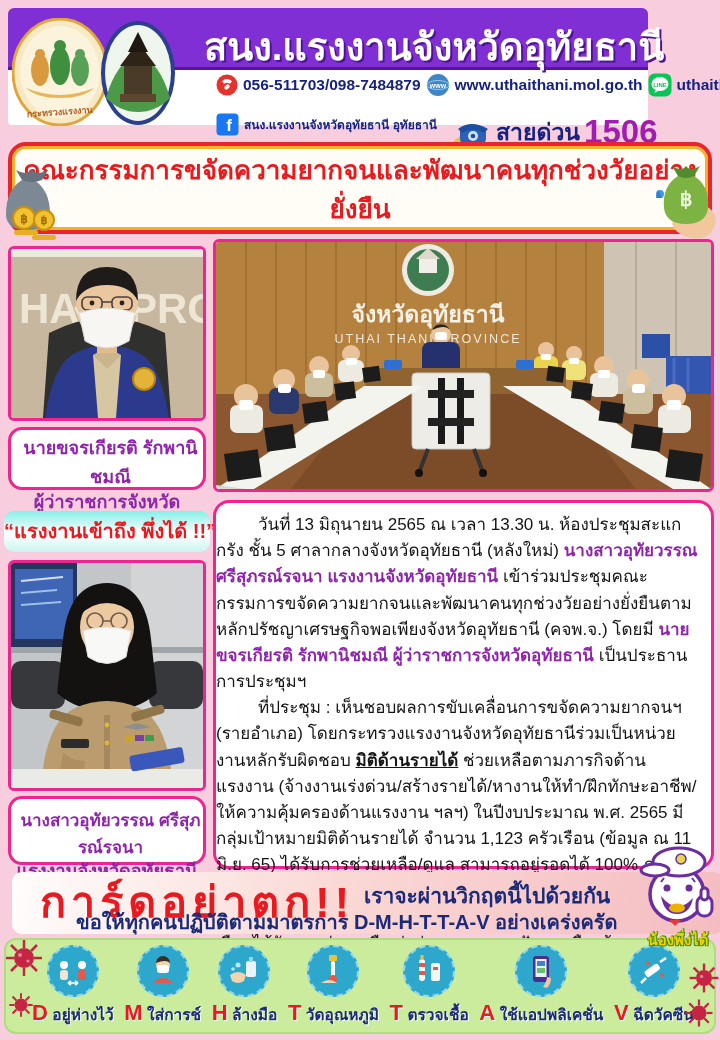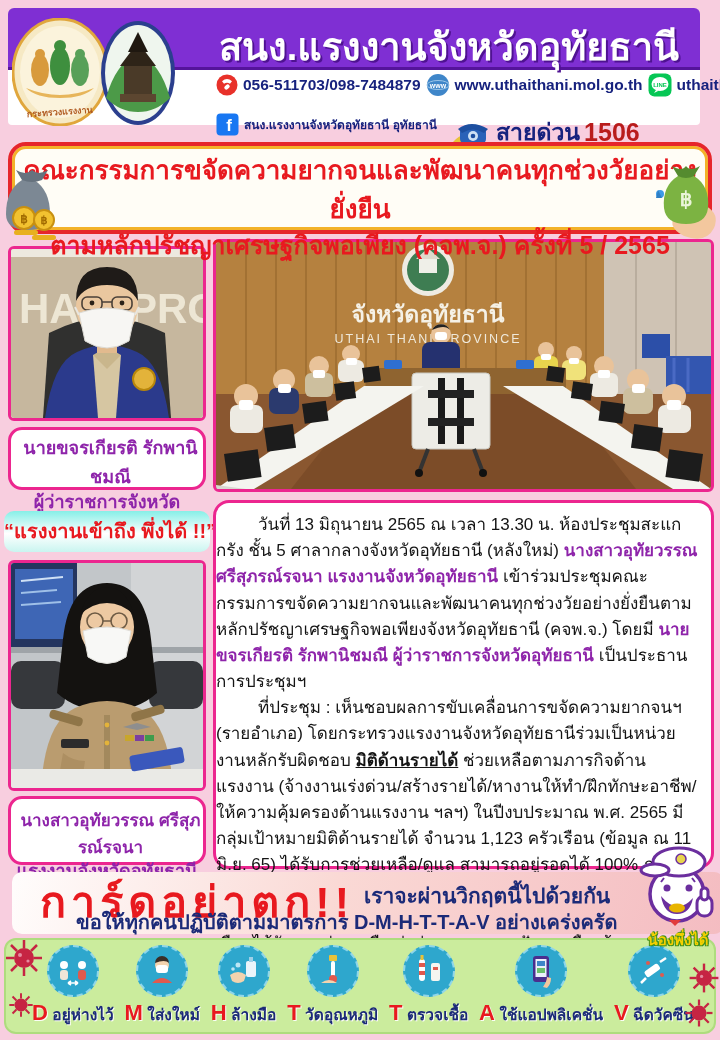--- a/index.html
+++ b/index.html
@@ -1,31 +1,31 @@
 <!DOCTYPE html>
 <html><head>
 <meta charset="utf-8">
 <style>
   * { margin:0; padding:0; box-sizing:border-box; }
   html,body { width:720px; height:1040px; }
   body { font-family:"Liberation Sans", sans-serif; background:#F8CEDF; position:relative; overflow:hidden; }
   .abs { position:absolute; }
 
   
-  .hdr { left:8px; top:8px; width:692px; height:117px; }
+  .hdr { left:8px; top:8px; width:640px; height:117px; }
   .hdr-purple { position:absolute; left:0; top:0; width:100%; height:62px; background:#7F2FD3; border-radius:6px 6px 0 0; border-bottom:3px solid #55149B; }
   .hdr-white  { position:absolute; left:0; top:62px; width:100%; height:55px; background:#FFFFFF; border-radius:0 0 4px 4px; }
   .hdr-title { position:absolute; left:196px; right:6px; top:8px; text-align:center; font-size:38px; font-weight:bold; color:#FFFFFF; text-shadow:2px 2px 0 #4F1292; white-space:nowrap; }
   .seal { position:absolute; }
   .contact { position:absolute; left:208px; top:65px; right:4px; color:#17227E; font-weight:bold; }
   .c-row { display:flex; align-items:center; gap:5px; font-size:15.5px; white-space:nowrap; }
   .c-row2 { margin-top:1px; }
   .hotline { display:flex; align-items:center; gap:4px; margin-left:8px;margin-top:16px; }
   .hotline-label { font-size:23px; color:#17227E; }
-  .hotline-num { font-size:25px; color:#b91c1c; line-height:30px; }
+  .hotline-num { font-size:33px; color:#a21caf; line-height:30px; }
   .ico { display:inline-flex; flex:none; }
 
   
   .banner { left:8px; top:142px; width:704px; height:92px; background:#FFFDF6; border:4px solid #E6262B; border-radius:18px; box-shadow:inset 0 0 0 3px #F3B229; text-align:center; padding-top:5px; z-index:2; }
   .banner .l1 { font-size:26px; font-weight:bold; color:#E8191F; line-height:1.5; }
   .banner .l2 { font-size:25px; font-weight:bold; color:#E8191F; line-height:1.3; }
   .moneybag { z-index:3; }
 
   
   .photo-frame { border:3px solid #EC268F; border-radius:6px; overflow:hidden; background:#fff; }
@@ -130,21 +130,20 @@
         </svg>
         <span class="hotline-label">สายด่วน</span>
         <span class="hotline-num">1506</span>
       </span>
     </div>
   </div>
 </div>
 
 <div class="abs banner">
   <div class="l1">คณะกรรมการขจัดความยากจนและพัฒนาคนทุกช่วงวัยอย่างยั่งยืน</div>
-  <div class="l2">ตามหลักปรัชญาเศรษฐกิจพอเพียง (คจพ.จ.) ครั้งที่ 5 / 2565</div>
 </div>
 <svg class="abs moneybag" style="left:2px; top:166px;" width="60" height="74" viewBox="0 0 60 74">
   <path d="M20 14 q-16 10 -16 34 q0 16 22 16 q22 0 22 -16 q0 -24 -16 -34 Z" fill="#7C8894"></path>
   <path d="M20 14 l-6 -10 q10 6 16 0 q6 6 16 0 l-6 10 q-10 4 -20 0" fill="#66727E"></path>
   <circle cx="22" cy="52" r="11" fill="#F2C230" stroke="#C89010" stroke-width="2"></circle>
   <text x="22" y="57" text-anchor="middle" font-size="12" font-weight="bold" fill="#A06A00">฿</text>
   <circle cx="42" cy="54" r="10" fill="#F2C230" stroke="#C89010" stroke-width="2"></circle>
   <text x="42" y="58" text-anchor="middle" font-size="11" font-weight="bold" fill="#A06A00">฿</text>
   <rect x="12" y="64" width="24" height="5" rx="2.5" fill="#E8B020"></rect>
   <rect x="30" y="69" width="24" height="5" rx="2.5" fill="#E8B020"></rect>
@@ -386,21 +385,21 @@
 
     <div class="measure">
       <div class="m-icon">
         <svg width="36" height="36" viewBox="0 0 36 36">
           <circle cx="18" cy="12" r="7" fill="#F3D3AE"></circle>
           <path d="M11 10 a7 7 0 0 1 14 0 q-4 -4 -14 0" fill="#3A2E26"></path>
           <rect x="12" y="12" width="12" height="8" rx="3" fill="#fff"></rect>
           <path d="M8 30 q10 -10 20 0 Z" fill="#E05A4E"></path>
         </svg>
       </div>
-      <div class="m-label"><span class="m-letter">M</span> <span class="m-text">ใส่งใหม์</span></div>
+      <div class="m-label"><span class="m-letter">M</span> <span class="m-text">ใส่การช์</span></div>
     </div>
 
     <div class="measure">
       <div class="m-icon">
         <svg width="36" height="36" viewBox="0 0 36 36">
           <rect x="20" y="8" width="10" height="16" rx="2" fill="#EAF4FA"></rect>
           <rect x="23" y="4" width="4" height="5" fill="#9FD0E8"></rect>
           <path d="M4 22 q8 -6 16 0 l-2 6 q-6 4 -12 0 Z" fill="#F3D3AE"></path>
           <circle cx="12" cy="12" r="2.5" fill="#BDE6F5"></circle>
           <circle cx="7" cy="16" r="1.8" fill="#BDE6F5"></circle>

